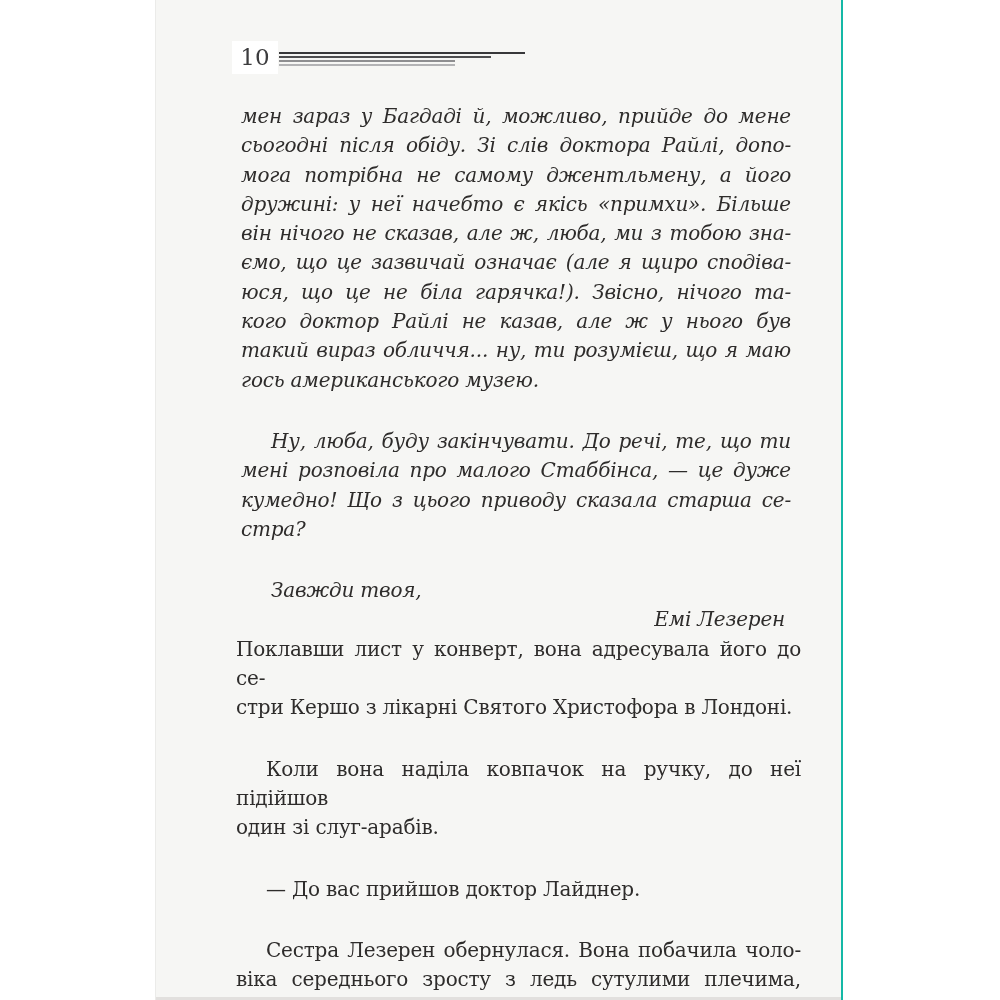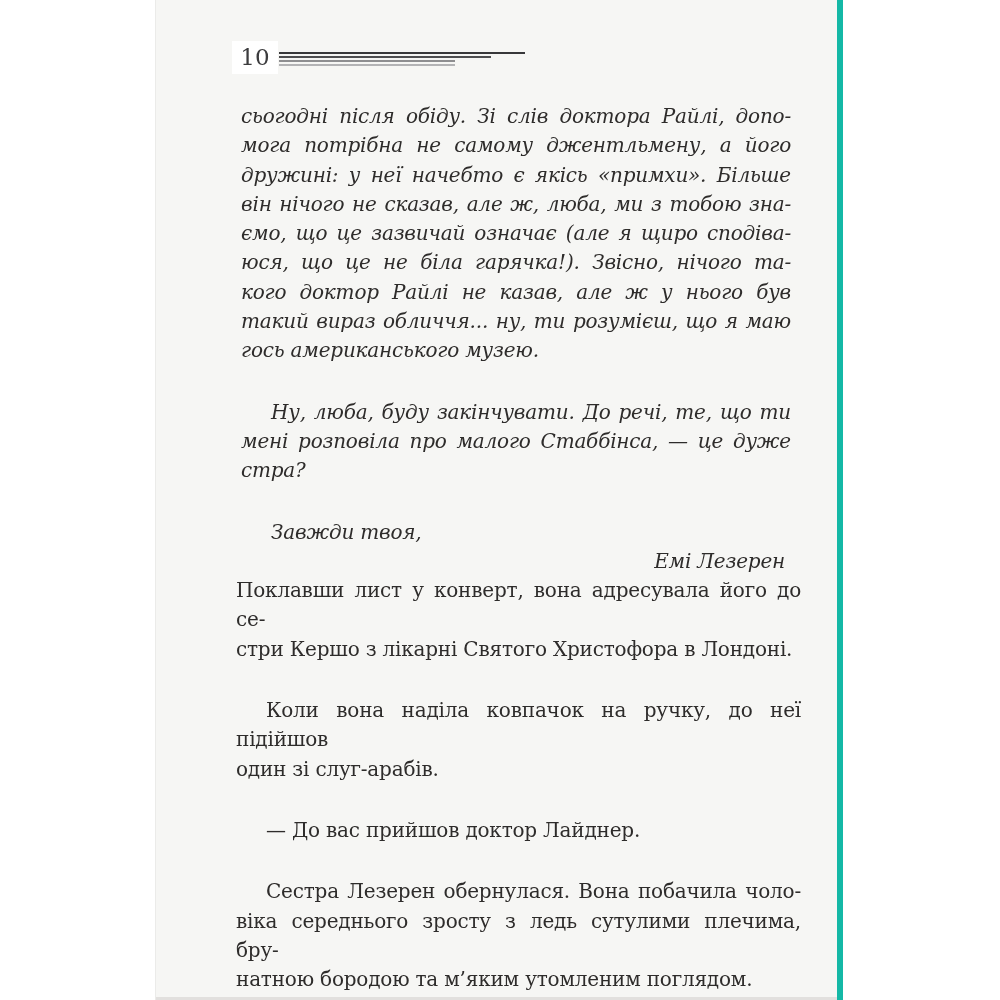--- a/index.html
+++ b/index.html
@@ -12,21 +12,21 @@
     overflow: hidden;
   }
   .page {
     position: absolute;
     left: 155px;
     top: 0;
     width: 688px;
     height: 1000px;
     background: #f6f6f4;
     border-left: 1px solid #ebebe9;
-    border-right: 6px solid #14b8a6;
+    border-right: 2px solid #14b8a6;
     box-sizing: border-box;
   }
   .page-bottom-edge {
     position: absolute;
     left: 0;
     bottom: 0;
     width: 100%;
     height: 3px;
     background: #e2e0de;
   }
@@ -87,33 +87,35 @@
 <div class="page">
   <div class="pagenum">10</div>
   <div class="ornament">
     <div class="orn orn1" style="background: rgb(56, 56, 58);"></div>
     <div class="orn orn2" style="background: rgb(78, 78, 80);"></div>
     <div class="orn orn3" style="background: rgb(142, 142, 144);"></div>
     <div class="orn orn4" style="background: rgb(179, 179, 181);"></div>
   </div>
   <div class="textcol" style="color: rgb(46, 44, 43);">
       <div class="blk blk-italic">
+        <div class="tline">мен зараз у Багдаді й, можливо, прийде до мене</div>
         <div class="tline">сьогодні після обіду. Зі слів доктора Райлі, допо-</div>
         <div class="tline">мога потрібна не самому джентльмену, а його</div>
         <div class="tline">дружині: у неї начебто є якісь «примхи». Більше</div>
         <div class="tline">він нічого не сказав, але ж, люба, ми з тобою зна-</div>
         <div class="tline">ємо, що це зазвичай означає (але я щиро сподіва-</div>
         <div class="tline">юся, що це не біла гарячка!). Звісно, нічого та-</div>
         <div class="tline">кого доктор Райлі не казав, але ж у нього був</div>
         <div class="tline">такий вираз обличчя... ну, ти розумієш, що я маю</div>
         <div class="tline last">гось американського музею.</div>
       </div>
       <div class="blk blk-italic">
         <div class="tline ind">Ну, люба, буду закінчувати. До речі, те, що ти</div>
         <div class="tline">мені розповіла про малого Стаббінса, — це дуже</div>
+        <div class="tline">кумедно! Що з цього приводу сказала старша се-</div>
         <div class="tline last">стра?</div>
       </div>
       <div class="blk blk-italic">
         <div class="tline ind last">Завжди твоя,</div>
       </div>
       <div class="blk blk-signature">
         <div class="tline last">Емі Лезерен</div>
       </div>
       <div class="blk blk-regular" style="">
         <div class="tline">Поклавши лист у конверт, вона адресувала його до се-</div>

